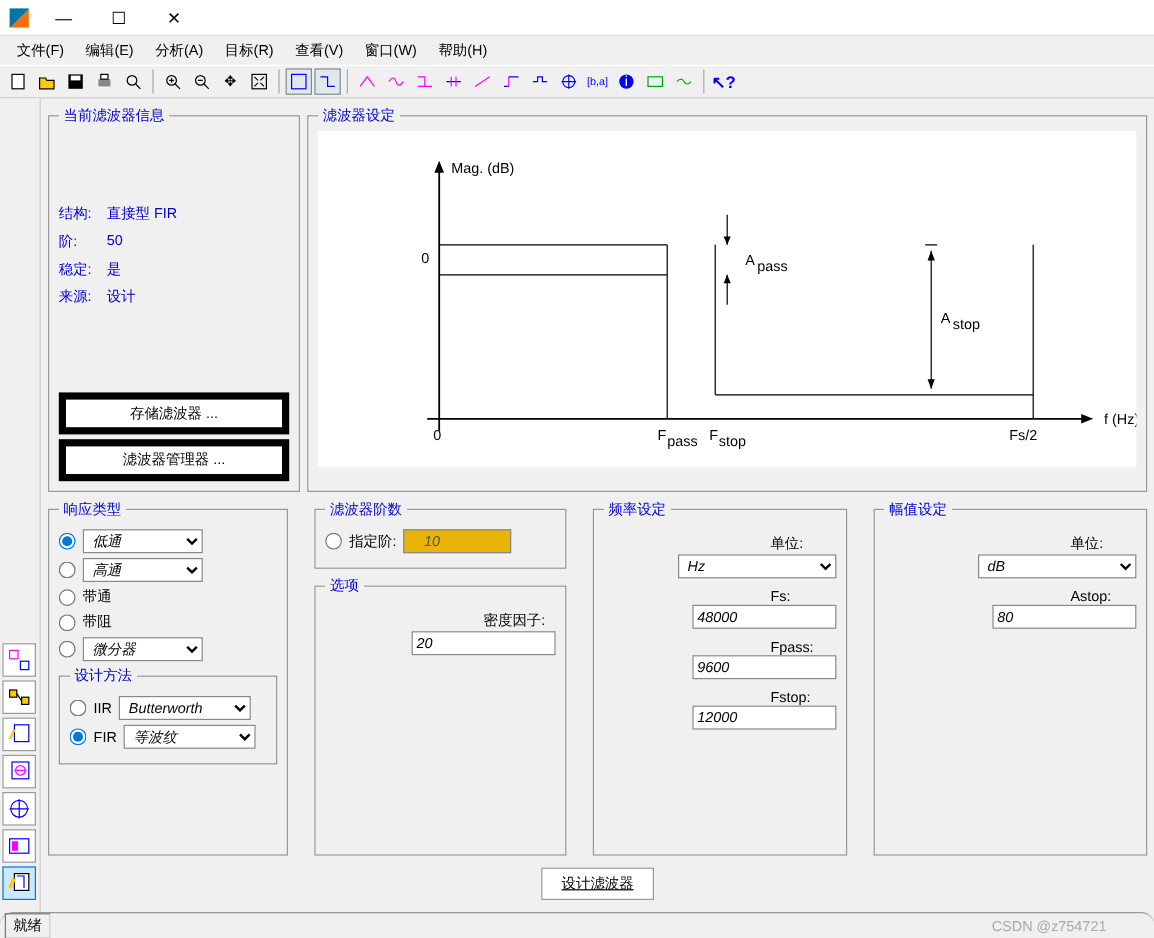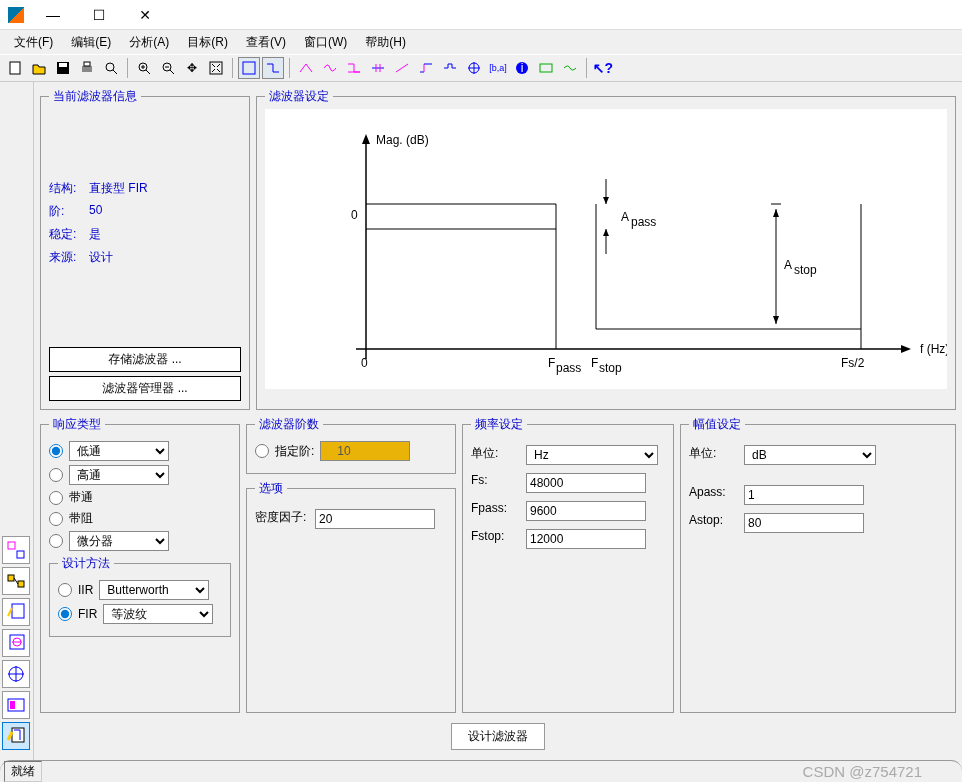--- a/index.html
+++ b/index.html
@@ -12,46 +12,46 @@
 .menubar span { padding: 2px 8px; }
 .toolbar { height: 28px; background: #f0f0f0; border-top: 1px solid #fff; border-bottom: 1px solid #ccc; display: flex; align-items: center; padding-left: 4px; gap: 2px; }
 .tbtn { width: 22px; height: 22px; display: flex; align-items: center; justify-content: center; border: 1px solid transparent; }
 .tsep { width: 1px; height: 20px; background: #aaa; margin: 0 3px; }
 .main-area { display: flex; height: calc(100% - 30px - 24px - 28px - 22px); }
 .lefttools { width: 34px; background: #f0f0f0; border-right: 1px solid #ccc; padding: 4px 2px; display: flex; flex-direction: column; gap: 3px; justify-content: flex-end; padding-bottom: 10px;}
 .ltbtn { width: 28px; height: 28px; border: 1px solid #999; background: #fff; display: flex; align-items: center; justify-content: center; }
 .ltbtn.active { background: #cce8ff; border-color: #0078d7; }
 .content { flex: 1; padding: 6px; display: flex; flex-direction: column; gap: 6px; }
 .toprow { display: flex; gap: 6px; height: 322px; }
-.bottomrow { display: flex; gap: 6px; flex: 1; }
+.bottomrow { display: flex; gap: 22px; flex: 1; }
 fieldset { border: 1px solid #999; padding: 4px 8px 8px 8px; background: #f0f0f0; }
 legend { color: #0000cc; padding: 0 4px; }
 .filterinfo { width: 210px; display: flex; flex-direction: column; }
 .filterinfo-body { flex: 1; display: flex; flex-direction: column; justify-content: center; }
 .info-row { display: flex; margin-bottom: 6px; }
 .info-label { width: 40px; color: #0000cc; }
 .info-val { color: #0000cc; }
-.btn { background: #fff; border: 1px solid #000000; padding: 3px 24px; width: 100%; margin-top: 4px; }
+.btn { background: #fff; border: 6px solid #000000; padding: 3px 24px; width: 100%; margin-top: 4px; }
 .spec { flex: 1; }
 .spec-svg { width: 100%; height: 280px; background: #fff; }
 .col1 { width: 200px; display: flex; flex-direction: column; gap: 6px; }
 .col2 { width: 210px; display: flex; flex-direction: column; gap: 6px; }
 .col3 { width: 212px; }
 .col4 { flex: 1; }
 .radio-row { display: flex; align-items: center; gap: 6px; margin: 4px 0; }
 .radio-row input[type=radio] { width: 14px; height: 14px; accent-color: #0078d7; }
-select, input[type=text] { border: 1px solid #888; background: #fff; padding: 1px 3px; height: 20px; }
+select, input[type=text] { border: 1px solid #888; background: #fff; padding: 1px 3px; height: 20px; font-style: italic; }
 .rt-sel { width: 100px; }
-.freq-row { display: flex; align-items: flex-start; margin: 8px 0; }
+.freq-row { display: flex; align-items: flex-end; margin: 8px 0; flex-direction: column; }
 .freq-label { width: 55px; }
 .freq-input { width: 120px; }
 .designbtn-row { text-align: center; padding: 4px; }
-.designbtn { padding: 4px 16px; border: 1px solid #999; background: #fff; }
+.designbtn { padding: 4px 16px; border: 1px solid #999; background: #fff; text-decoration: underline; }
 .statusbar { height: 22px; background: #f0f0f0; border-top: 1px solid #999; display: flex; align-items: center; padding-left: 4px; justify-content: space-between; padding-right: 40px; border-radius: 11px;}
-.watermark { color: #aaa; font-size: 15px; }
+.watermark { color: #aaa; font-size: 12px; }
 </style>
 </head>
 <body>
 
 <div class="titlebar">
   <div class="titlebar-icon"></div>
   <div class="winbtn">—</div>
   <div class="winbtn">☐</div>
   <div class="winbtn">✕</div>
 </div>
@@ -394,24 +394,20 @@
             <input type="text" class="freq-input" value="12000" style="">
           </div>
       </fieldset>
 
       <fieldset class="col4">
         <legend>幅值设定</legend>
         <div class="freq-row">
             <span class="freq-label">单位:</span>
             <select class="freq-input" style="width:132px"><option>dB</option></select>
           </div>
-        <div class="freq-row" style="margin-top:20px">
-            <span class="freq-label">Apass:</span>
-            <input type="text" class="freq-input" value="1" style="">
-          </div>
         <div class="freq-row">
             <span class="freq-label">Astop:</span>
             <input type="text" class="freq-input" value="80" style="">
           </div>
       </fieldset>
     </div>
 
     <div class="designbtn-row">
       <button class="designbtn">设计滤波器</button>
     </div>

